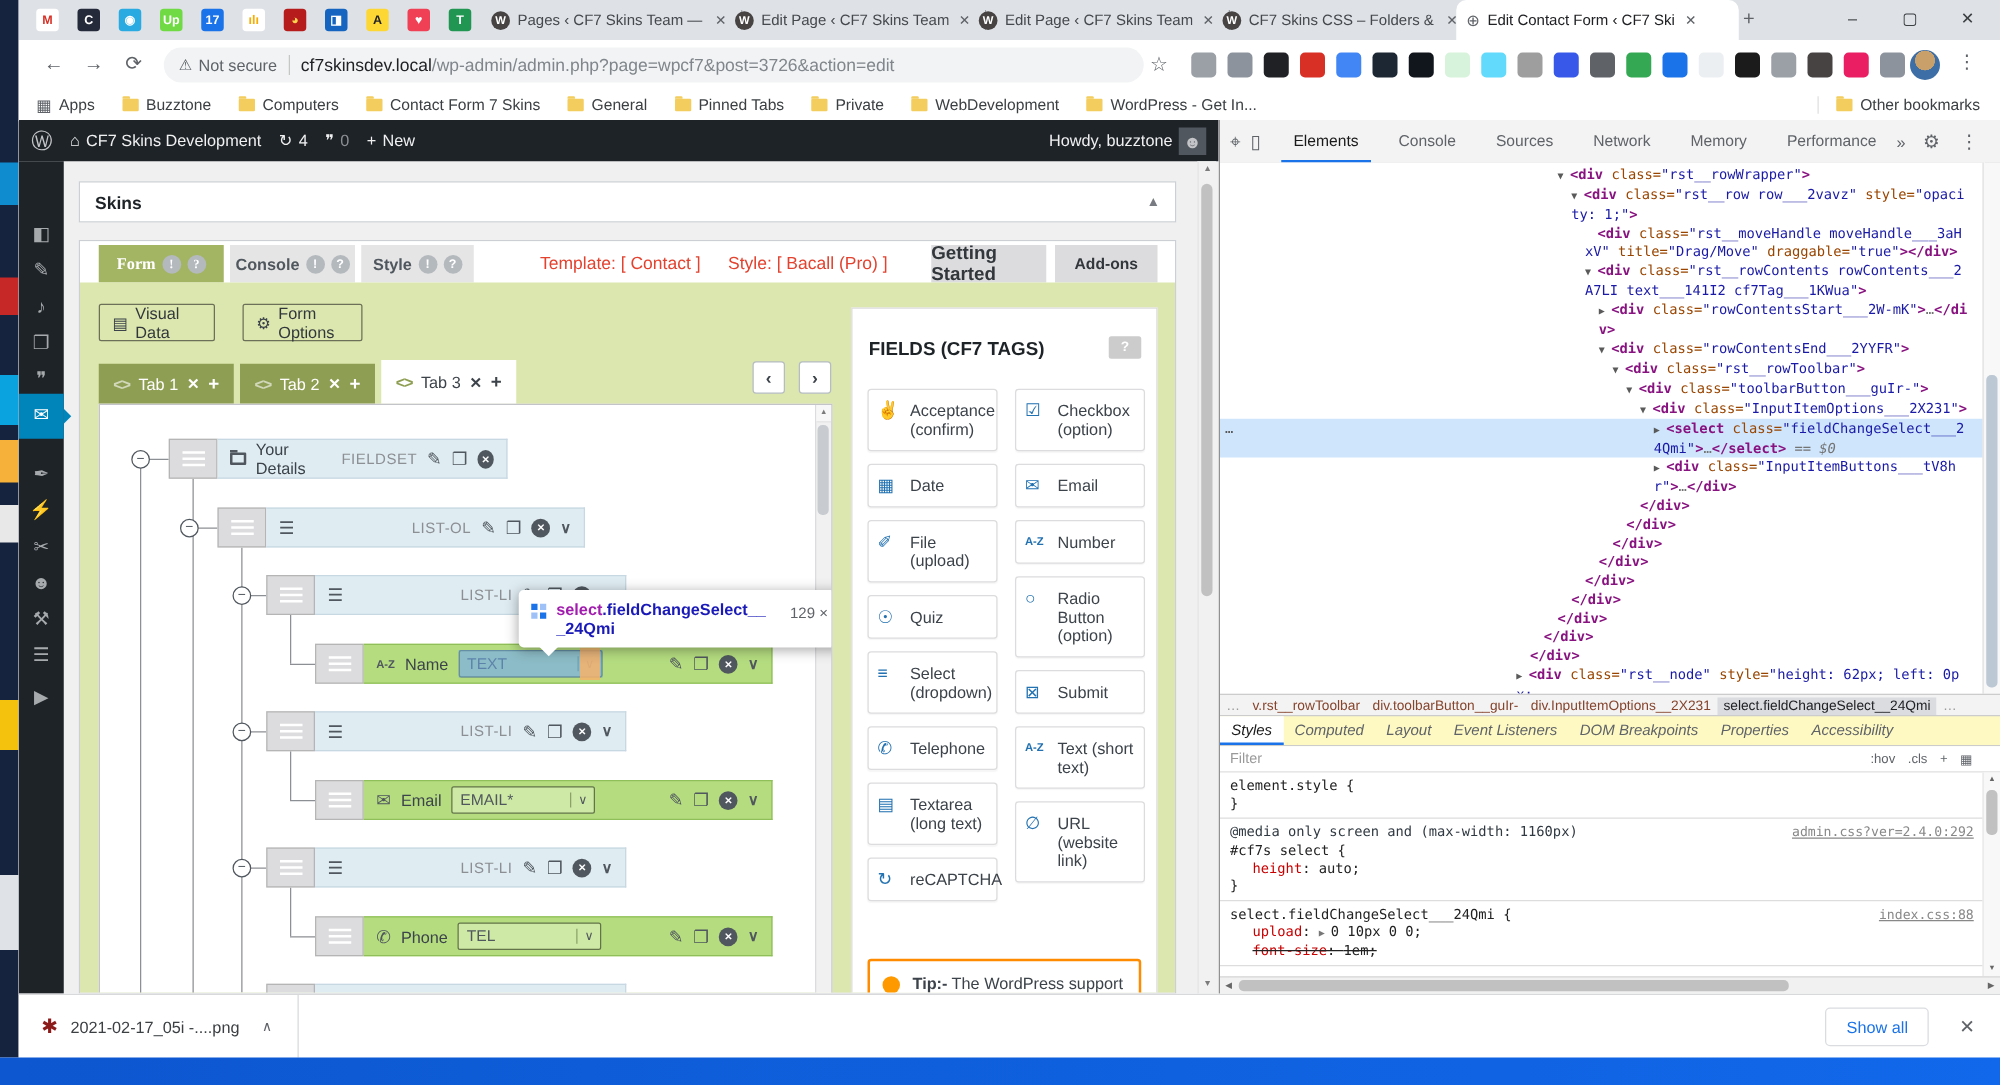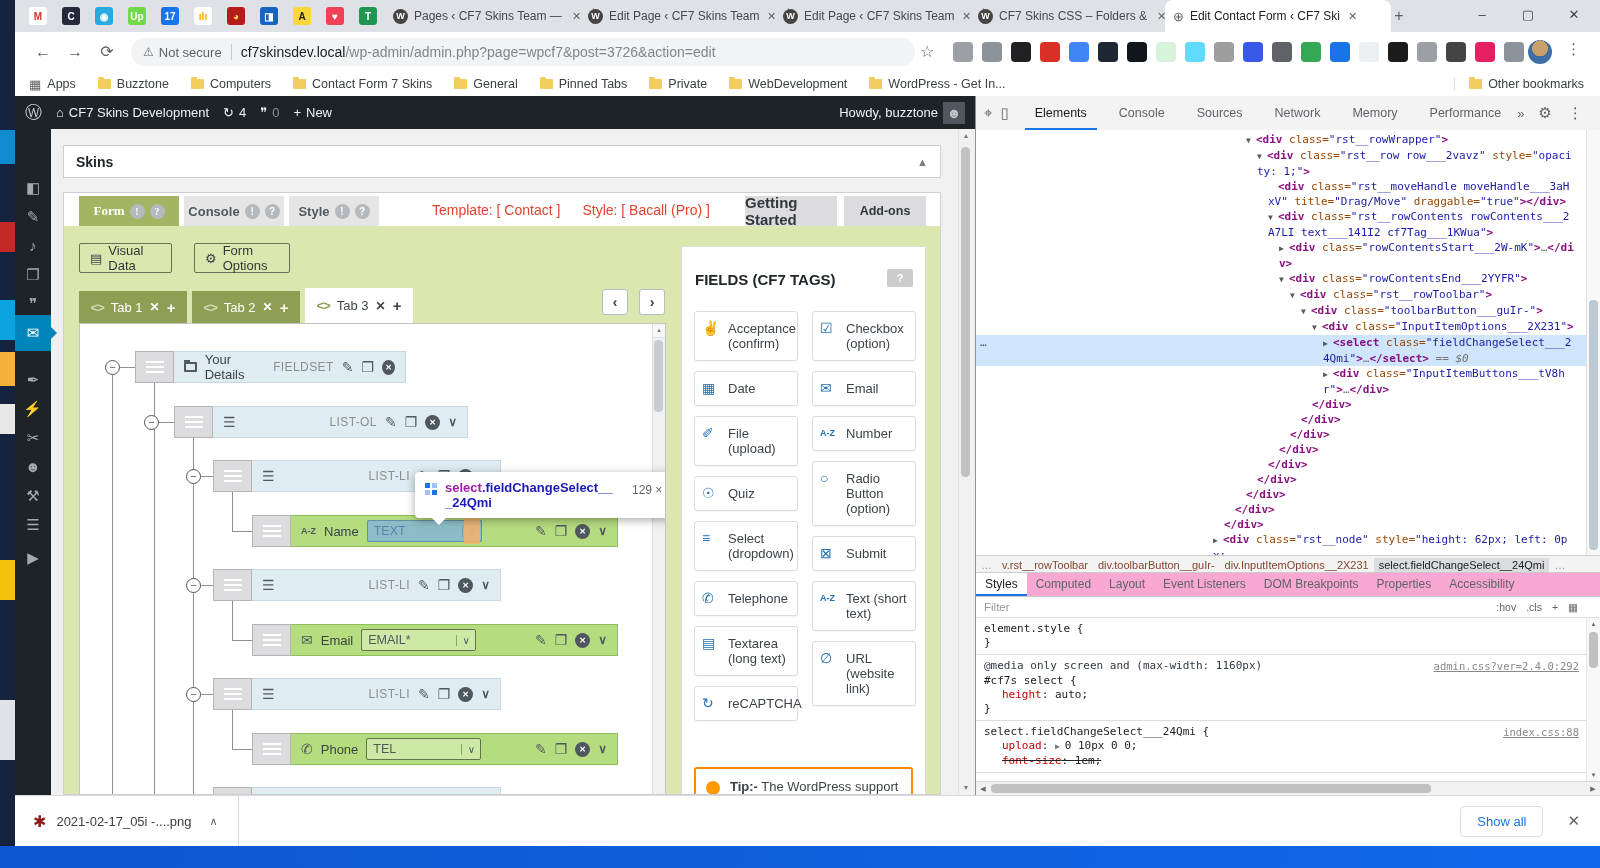--- a/index.html
+++ b/index.html
@@ -182,22 +182,22 @@
   .dtl .lell{position:absolute;left:4px;top:0;color:#555;}
   #dt-vscroll{position:absolute;right:0;top:34px;width:13px;height:425px;background:#f8f8f8;border-left:1px solid #e0e0e0;}
   #dt-vscroll .thumb{position:absolute;left:2px;top:170px;width:9px;height:250px;background:#bcc8d4;border-radius:4px;}
   
   #dt-crumbs{position:absolute;left:0;top:459px;width:624px;height:17px;background:#f3f3f3;border-top:1px solid #ccc;
     display:flex;align-items:center;font-size:11px;overflow:hidden;}
   .crumb{padding:1px 5px;color:#86442c;white-space:nowrap;}
   .crumb.sel{background:#dadce0;color:#202124;}
   .crumb.dots{color:#999;}
   
-  #dt-styletabs{position:absolute;left:0;top:476px;width:624px;height:25px;background:#f9a8d4;border-top:1px solid #ccc;
-    border-bottom:1px solid #ccc;display:flex;align-items:flex-end;box-sizing:border-box;}
+  #dt-styletabs{position:absolute;left:0;top:476px;width:624px;height:25px;background:#fef9c3;border-top:1px solid #ccc;
+    border-bottom:1px solid #ccc;display:flex;align-items:flex-end;box-sizing:border-box;font-style:italic;}
   .sttab{padding:0 9px;font-size:12px;color:#5f6368;line-height:23px;height:23px;}
   .sttab.active{color:#1a1a1a;background:#fff;box-shadow:inset 0 -2px 0 #1a73e8;}
   
   #dt-filter{position:absolute;left:0;top:501px;width:624px;height:21px;background:#fff;border-bottom:1px solid #e0e0e0;
     display:flex;align-items:center;font-size:11.5px;box-sizing:border-box;}
   #dt-filter .ph{color:#999;padding-left:8px;}
   #dt-filter .right{margin-left:auto;display:flex;gap:10px;color:#5f6368;font-size:10.5px;padding-right:22px;align-items:center;}
   
   #dt-styles{position:absolute;left:0;top:522px;width:611px;height:163px;overflow:hidden;
     font-family:"DejaVu Sans Mono",monospace;font-size:11px;line-height:14px;color:#222;}

